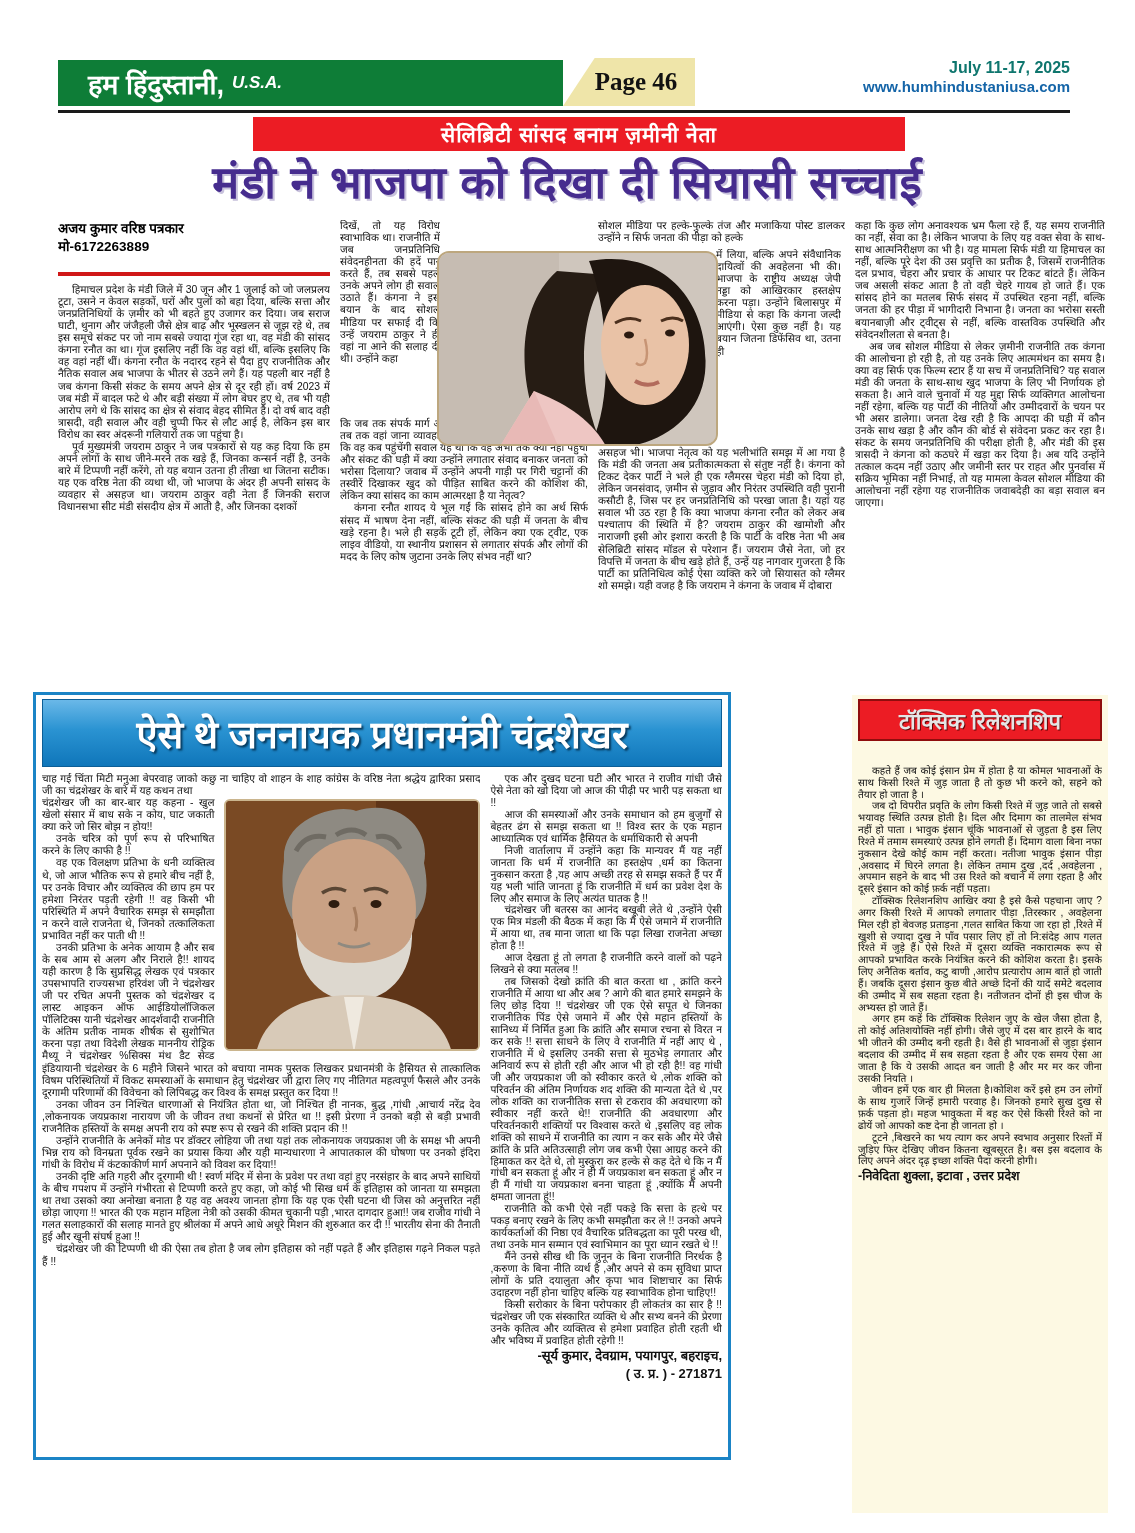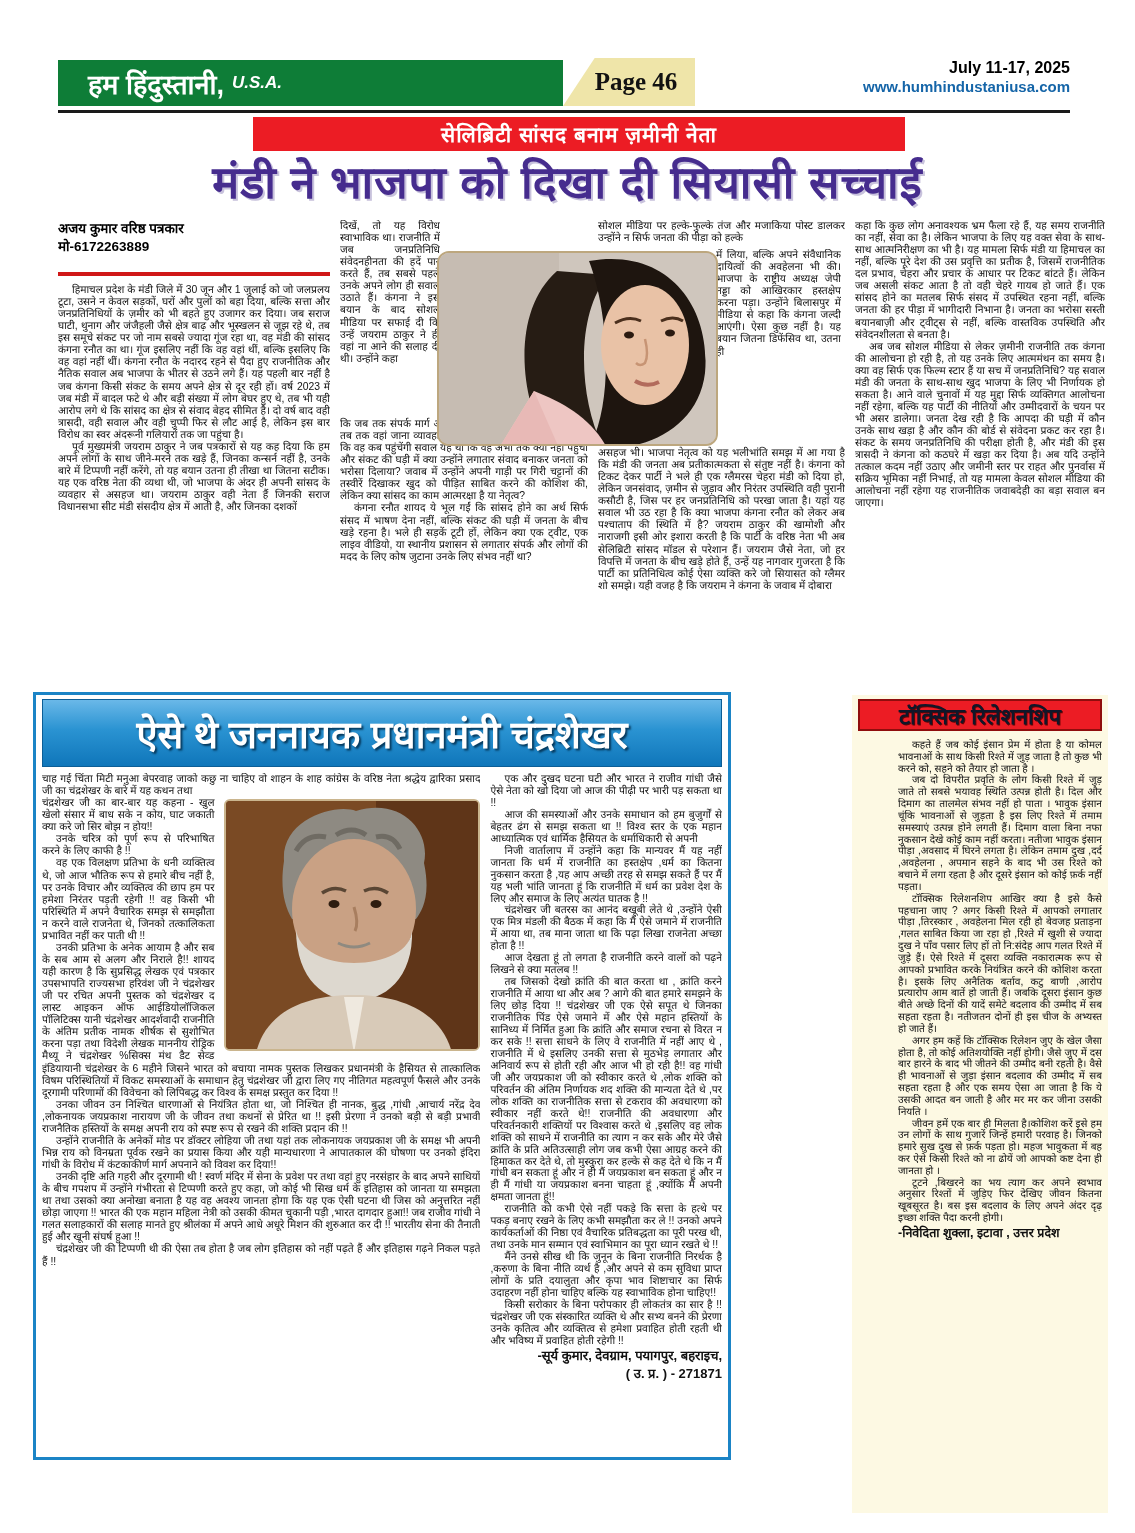--- a/index.html
+++ b/index.html
@@ -10,21 +10,21 @@
   .masthead { position:absolute; left:58px; top:58px; width:1012px; height:48px; }
   .brandbar { position:absolute; left:0; top:2px; width:505px; height:46px; background:#0e7d37; color:#fff;
               display:flex; align-items:center; padding-left:30px; }
   .brand-hindi { font-size:27px; font-weight:bold; }
   .brand-suffix { font-size:17px; font-weight:bold; font-style:italic; margin-left:8px; }
   .pagelabel { position:absolute; left:505px; top:0; width:132px; height:48px; background:#efe5a9;
                clip-path:polygon(24% 0, 100% 0, 100% 100%, 0 100%);
                display:flex; align-items:center; justify-content:center;
                font-size:25px; font-weight:bold; color:#111; padding-left:14px;font-family:Liberation Serif, serif; }
   .mast-right { position:absolute; right:0; top:0; text-align:right; line-height:1.25; }
-  .mast-date { font-size:16px; font-weight:bold; color:#000000; }
+  .mast-date { font-size:16px; font-weight:bold; color:#0f766e; }
   .mast-url  { font-size:15px; font-weight:bold; color:#1565a8; }
   .mast-divider { position:absolute; left:58px; top:110px; width:1012px; height:3px; background:#1a1a1a; }
 
   
   .kicker { position:absolute; left:253px; top:117px; width:652px; height:34px; background:#ec1c24;
             display:flex; align-items:center; justify-content:center; color:#fff;
             font-size:21px; font-weight:bold; letter-spacing:1px; }
   .headline { position:absolute; left:40px; top:150px; width:1055px; height:64px; text-align:center;
               font-size:45px; font-weight:bold; color:#462c8e; text-shadow:2px 2px 0 #c8c2dc;
               letter-spacing:1px; white-space:nowrap; }
@@ -60,25 +60,25 @@
   .a2right { width:272px; overflow:hidden; font-size:10.4px; line-height:1.15; text-align:justify; color:#111; }
   .a2left p, .a2right p { text-indent:14px; }
   .a2left p.noindent { text-indent:0; }
   .photo2-frame { float:right; width:256px; height:252px; margin:2px 0 4px 10px;
                   border:2px solid #cab58e; border-radius:6px; overflow:hidden; background:#7a4a24; }
   .a2sig { font-weight:bold; font-size:13px; text-align:right; text-indent:0 !important; line-height:1.4; }
 
   
   .article3 { position:absolute; left:852px; top:695px; width:256px; height:818px;
               background:#fdf9e3; padding:4px 6px; overflow:hidden; }
-  .a3banner { height:32px; background:#ec1c24; border:2px solid #8f0d0d; display:flex; align-items:center;
-              justify-content:center; color:#0f172a; font-size:22px; font-weight:bold;
-              text-shadow:1px 1px 0 #5e0505; margin-bottom:8px; }
+  .a3banner { height:42px; background:#ec1c24; border:2px solid #8f0d0d; display:flex; align-items:center;
+              justify-content:center; color:#e5e5e5; font-size:22px; font-weight:bold;
+              text-shadow:1px 1px 0 #5e0505; margin-bottom:24px; }
   .a3text { font-size:10.2px; line-height:1.16; text-align:justify; color:#111; overflow:hidden; }
-  .a3text p { text-indent:14px;margin-left:40px; }
+  .a3text p { text-indent:14px; }
   .a3sig { font-weight:bold; font-size:12.5px; text-indent:0 !important; margin-top:2px; }
 </style>
 </head>
 <body>
 
 <div class="page">
 
   <div class="masthead">
     <div class="brandbar">
       <span class="brand-hindi">हम हिंदुस्तानी,</span>

